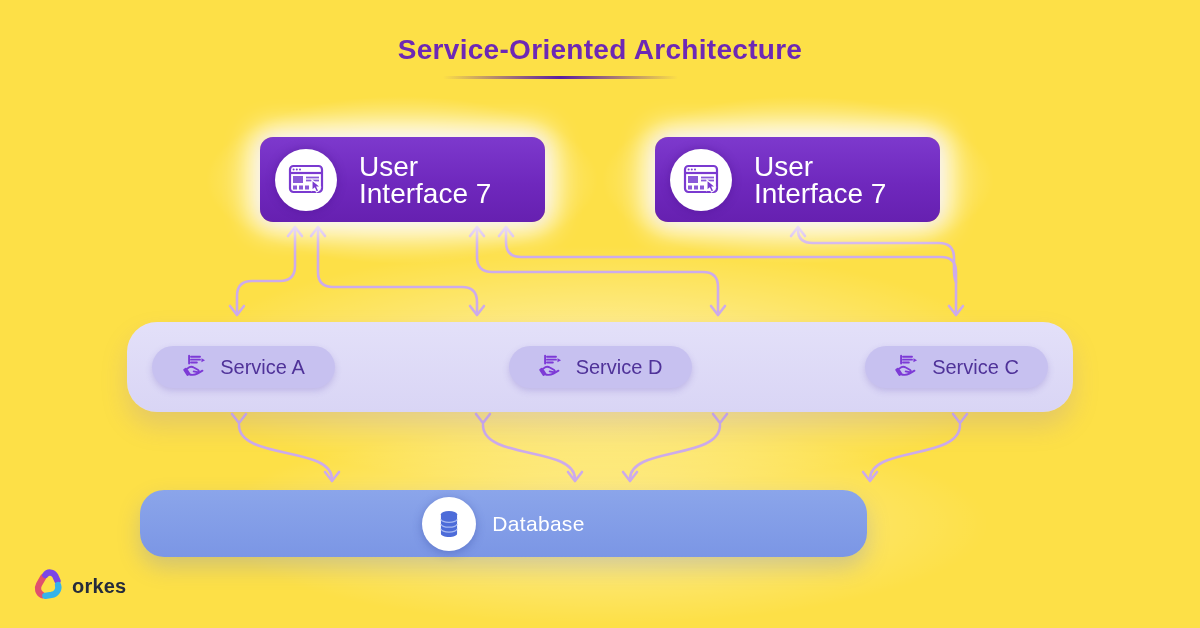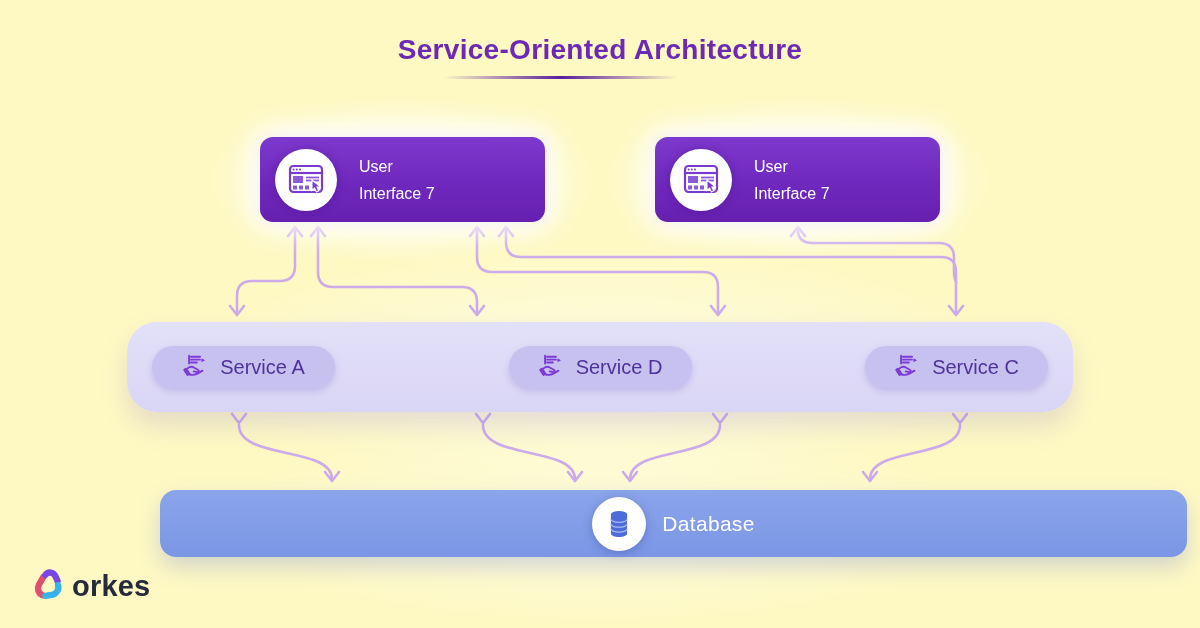--- a/index.html
+++ b/index.html
@@ -1,56 +1,56 @@
 <!DOCTYPE html>
 <html><head>
 <meta charset="utf-8">
 <style>
   html,body{margin:0;padding:0;}
   body{width:1200px;height:628px;overflow:hidden;background:#f0eefa;
        font-family:"Liberation Sans", sans-serif;}
-  .canvas{position:relative;width:1200px;height:628px;background:#fef9c3;}
+  .canvas{position:relative;width:1200px;height:628px;background:#fde047;}
   .glow{position:absolute;inset:0;pointer-events:none;background:
     radial-gradient(ellipse 280px 120px at 402px 180px, rgba(255,255,255,.9), rgba(255,255,255,0) 70%),
     radial-gradient(ellipse 280px 120px at 798px 180px, rgba(255,255,255,.9), rgba(255,255,255,0) 70%),
     radial-gradient(ellipse 580px 170px at 600px 368px, rgba(255,255,255,.55), rgba(255,255,255,0) 72%),
     radial-gradient(ellipse 540px 140px at 600px 524px, rgba(255,255,255,.45), rgba(255,255,255,0) 72%);}
   .page-title{position:absolute;top:34px;left:0;width:1200px;margin:0;
     text-align:center;font-size:28px;font-weight:700;letter-spacing:.3px;color:#6d28b5;}
   .title-underline{position:absolute;top:76px;left:443px;width:235px;height:3px;border-radius:2px;
     background:linear-gradient(90deg, rgba(109,40,181,0) 0%, #5a1da0 50%, rgba(109,40,181,0) 100%);}
   svg.arrows{position:absolute;top:0;left:0;}
   .ui-box{position:absolute;top:137px;width:285px;height:85px;border-radius:13px;
     background:linear-gradient(180deg,#7d39cd 0%, #6f28bd 55%, #6620b0 100%);
     box-shadow:0 0 26px 10px rgba(255,255,255,.95), 0 0 12px rgba(130,70,210,.30);
     display:flex;align-items:center;}
   .ui-box.ui1{left:260px;} .ui-box.ui2{left:655px;}
   .ui-icon-circle{width:62px;height:62px;border-radius:50%;background:#ffffff;margin-left:15px;
     display:flex;align-items:center;justify-content:center;
     box-shadow:0 0 10px rgba(60,10,120,.35);}
-  .ui-label{margin-left:22px;color:#ffffff;font-size:16px;line-height:27px;font-weight:400;}
+  .ui-label{margin-left:22px;color:#ffffff;font-size:28px;line-height:27px;font-weight:400;}
   .ui-label span{display:block;}
   .services{position:absolute;left:127px;top:322px;width:946px;height:90px;border-radius:30px;
     background:linear-gradient(180deg,#e3e0f9,#d9d5f5);
     box-shadow:0 14px 26px rgba(140,120,210,.22);
     display:flex;align-items:center;justify-content:space-between;padding:0 25px;box-sizing:border-box;}
   .pill{width:183px;height:42px;border-radius:21px;background:#c7c1f0;
     box-shadow:0 3px 6px rgba(110,90,190,.25);
     display:flex;align-items:center;justify-content:center;gap:11px;}
   .pill-label{font-size:20px;color:#4f3299;}
-  .db{position:absolute;left:160px;top:490px;width:1027px;height:67px;border-radius:16px;
+  .db{position:absolute;left:140px;top:490px;width:727px;height:67px;border-radius:24px;
     background:linear-gradient(180deg,#8ba5ea,#7b96e5);
     box-shadow:0 10px 22px rgba(110,130,220,.3);
     display:flex;align-items:center;justify-content:center;gap:16px;}
   .db-icon-circle{width:54px;height:54px;border-radius:50%;background:#ffffff;
     display:flex;align-items:center;justify-content:center;
     box-shadow:0 2px 10px rgba(50,70,160,.4);}
   .db-label{color:#ffffff;font-size:21px;font-weight:400;letter-spacing:.3px;}
   .logo{position:absolute;left:30px;top:565px;display:flex;align-items:center;gap:6px;}
-  .logo-text{font-size:29px;font-weight:800;color:#252b3b;letter-spacing:.2px;}
+  .logo-text{font-size:20px;font-weight:800;color:#252b3b;letter-spacing:.2px;}
 </style>
 </head>
 <body>
 
 <div class="canvas">
   <div class="glow"></div>
 
   <h1 class="page-title">Service-Oriented Architecture</h1>
   <div class="title-underline"></div>
 

